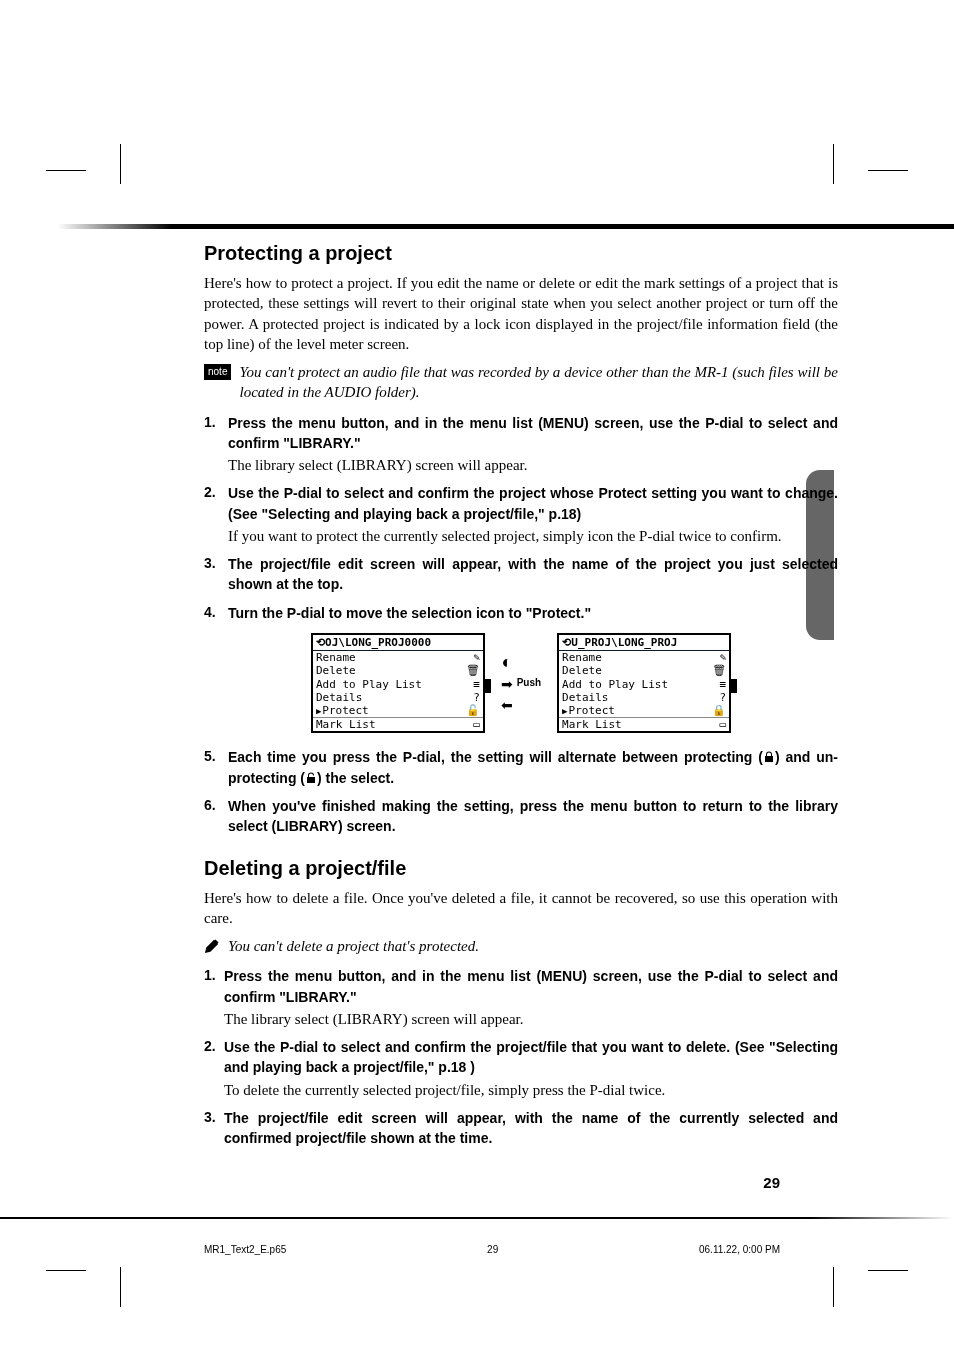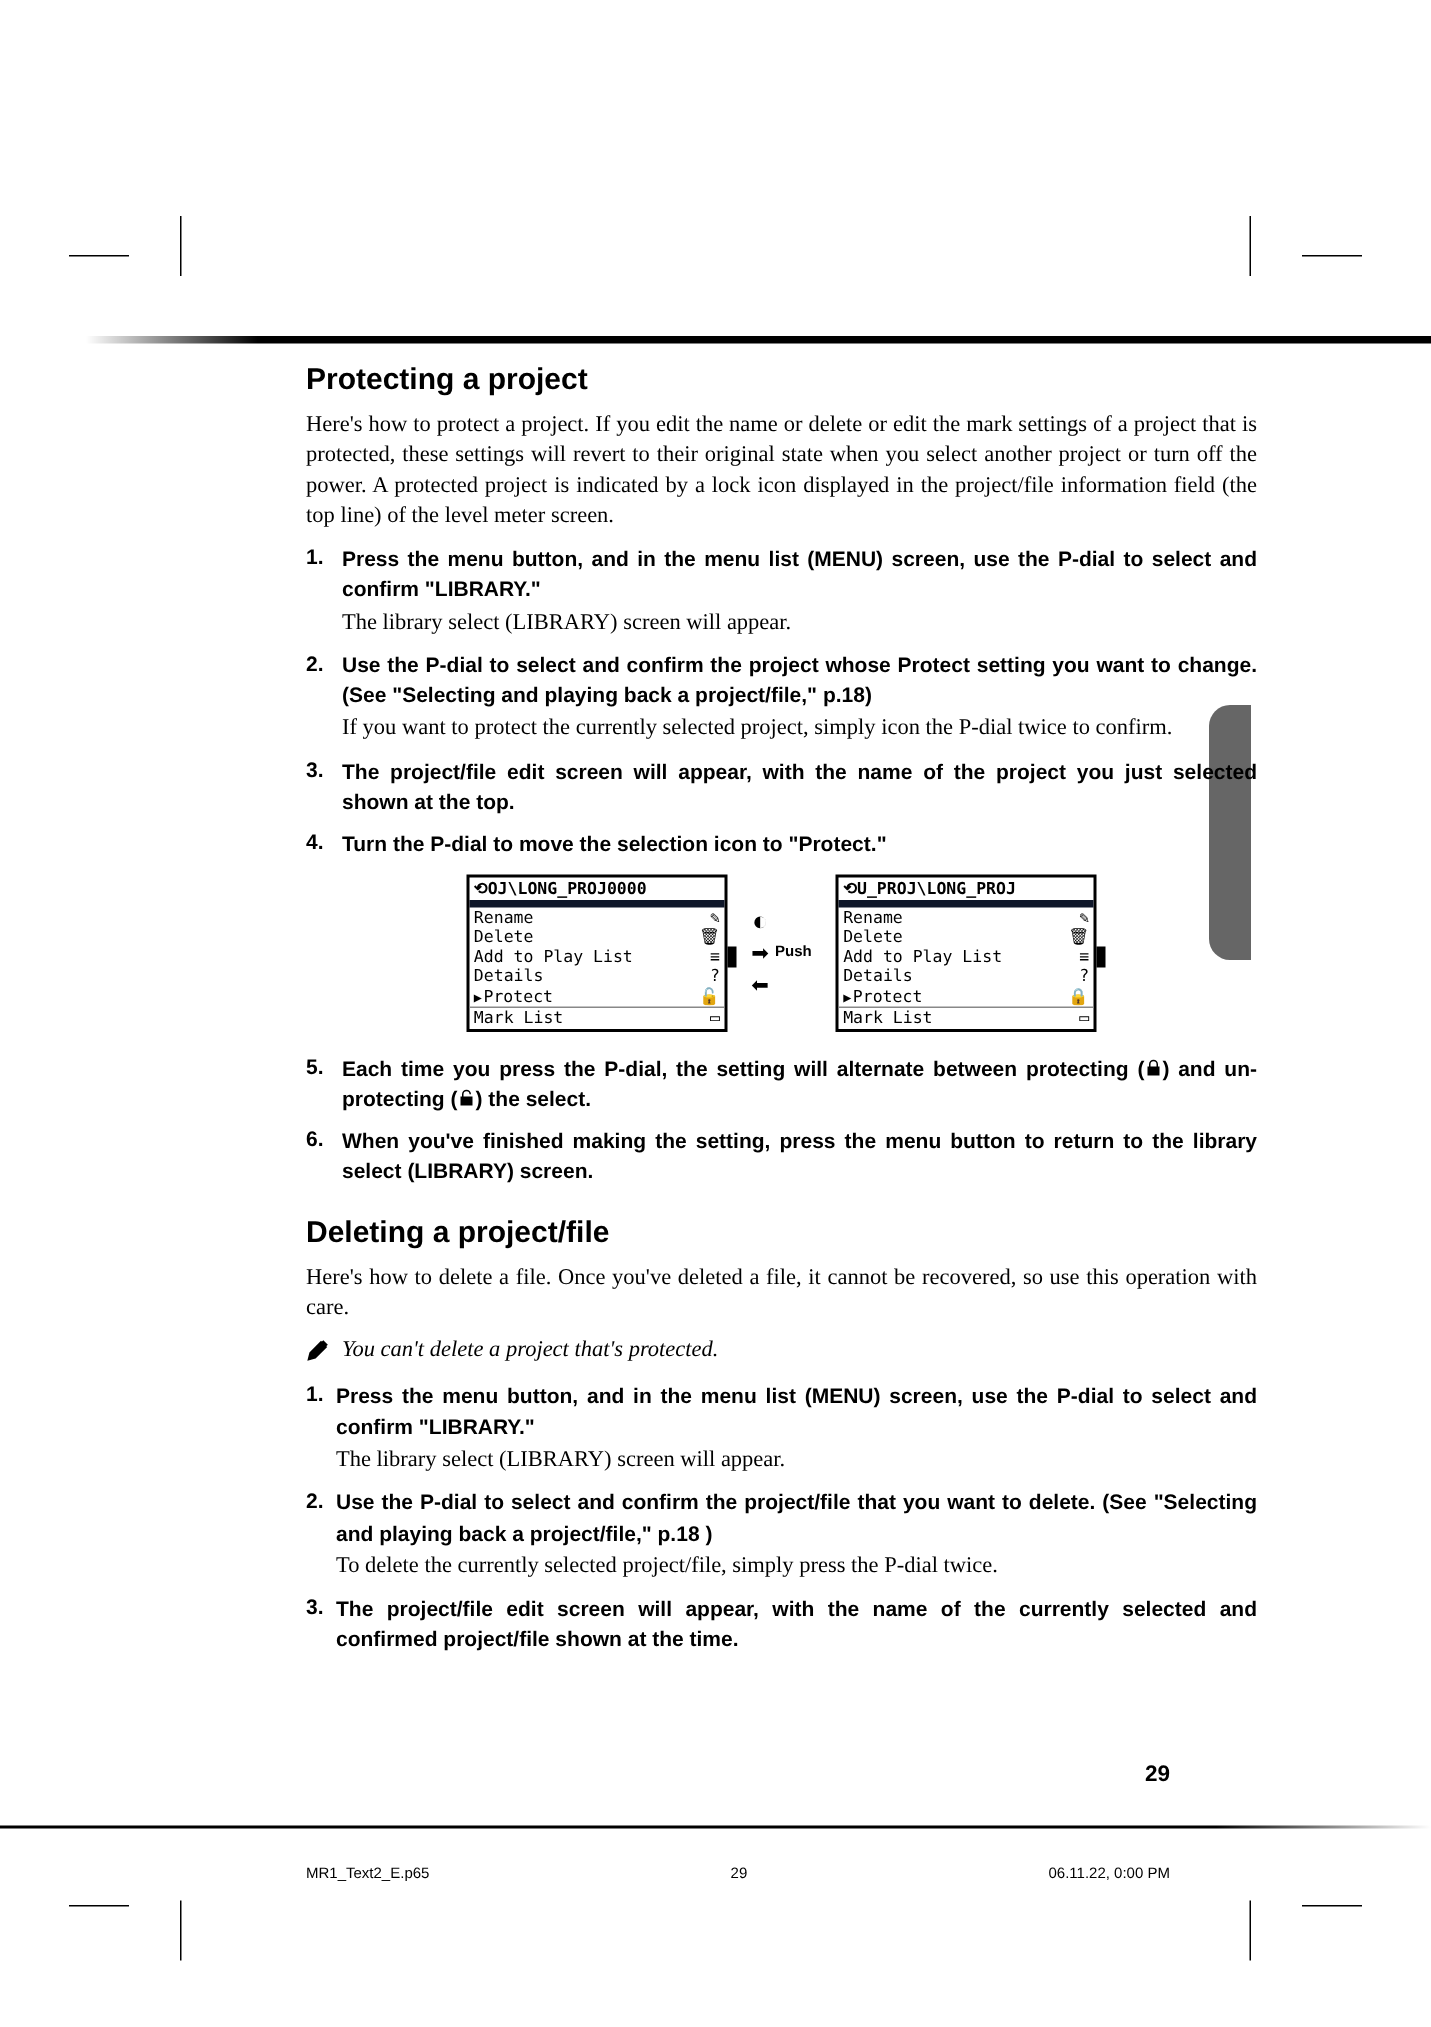--- a/index.html
+++ b/index.html
@@ -134,30 +134,30 @@
   .lcd {
     width: 170px;
     border: 2px solid #000;
     background: #fff;
     font-family: "Lucida Console", monospace;
     font-size: 11px;
     line-height: 1.2;
     position: relative;
   }
   .lcd-title {
-    border-bottom: 5px solid #0f172a;
+    border-bottom: 1px solid #0f172a;
     font-weight: bold;
     padding: 1px 3px;
     white-space: nowrap;
     overflow: hidden;
   }
   .lcd-row {
     display: flex; justify-content: space-between;
     padding: 0 3px;
-    align-items: flex-start;
+    align-items: flex-end;
   }
   .lcd-row .rn { width: 14px; text-align: right; }
   .lcd .cursor::before {
     content: "▶";
     font-size: 9px;
     margin-right: 1px;
   }
   .lcd-scroll {
     position: absolute;
     right: -8px;
@@ -214,20 +214,24 @@
   <div class="crop v br-v"></div>
 
   <div class="rule-bar"></div>
   <div class="thumb-tab"></div>
 
   <div class="content">
 
     <h2 class="section">Protecting a project</h2>
     <p class="body">Here's how to protect a project. If you edit the name or delete or edit the mark settings of a project that is protected, these settings will revert to their original state when you select another project or turn off the power. A protected project is indicated by a lock icon displayed in the project/file information field (the top line) of the level meter screen.</p>
 
+    <div class="note-row">
+      <span class="note-badge">note</span>
+      <span class="note-text">You can't protect an audio file that was recorded by a device other than the MR-1 (such files will be located in the AUDIO folder).</span>
+    </div>
 
     <ol class="steps">
       <li>
         <div class="step-bold">Press the menu button, and in the menu list (MENU) screen, use the P-dial to select and confirm "LIBRARY."</div>
         <div class="step-body">The library select (LIBRARY) screen will appear.</div>
       </li>
       <li>
         <div class="step-bold">Use the P-dial to select and confirm the project whose Protect setting you want to change. (See "Selecting and playing back a project/file," p.18)</div>
         <div class="step-body">If you want to protect the currently selected project, simply icon the P-dial twice to confirm.</div>
       </li>

